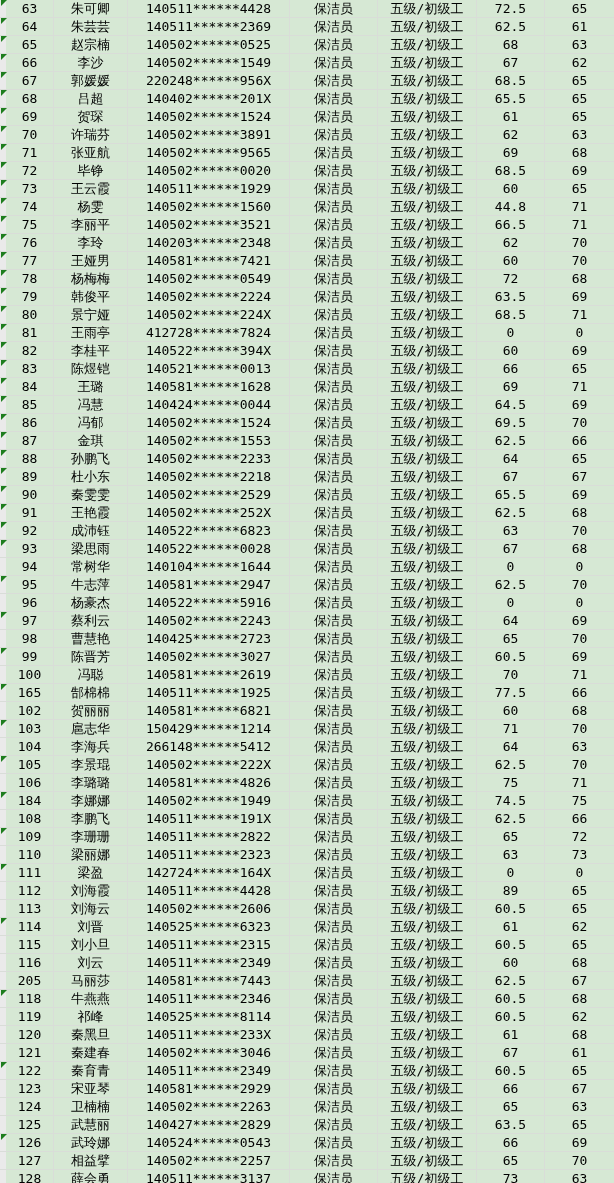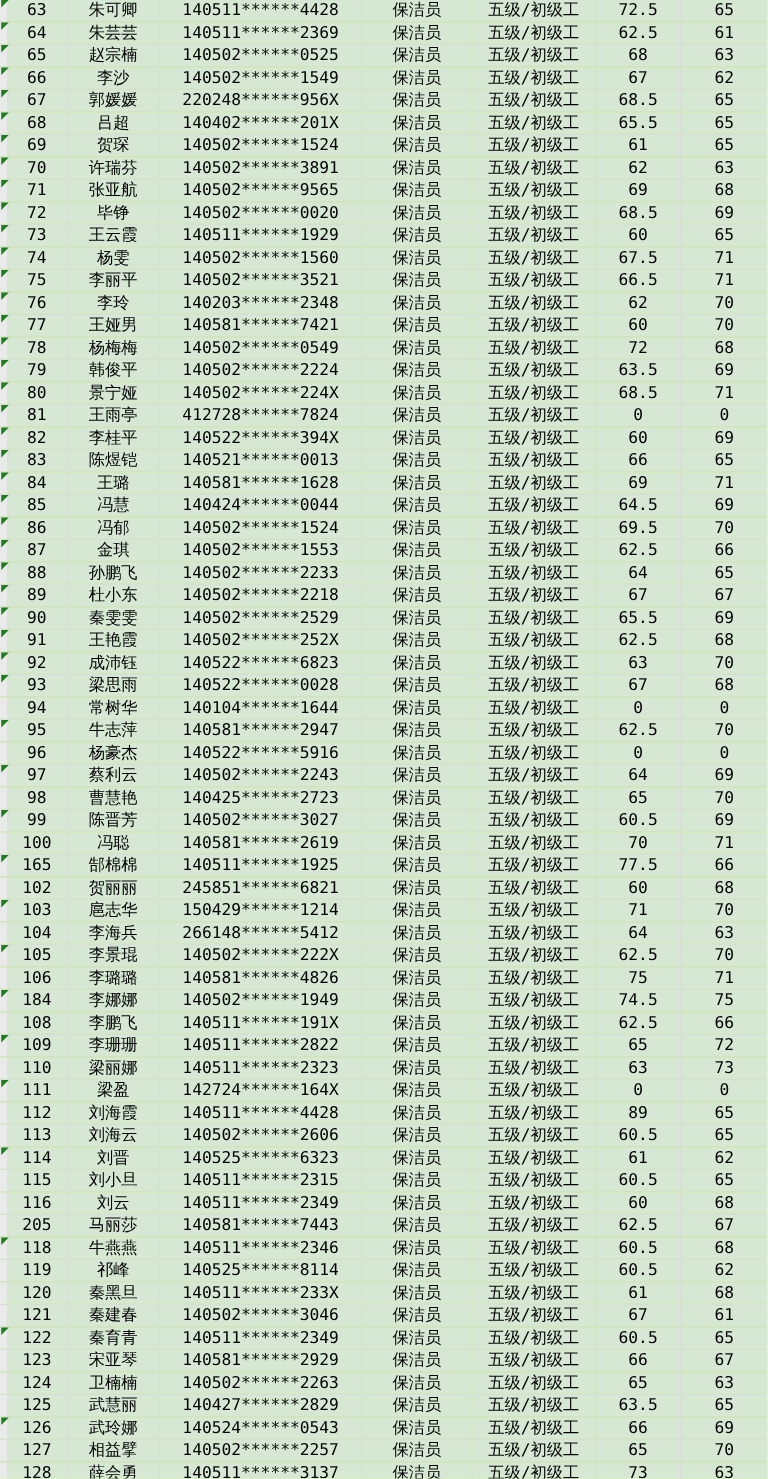--- a/index.html
+++ b/index.html
@@ -1,21 +1,21 @@
 <!DOCTYPE html>
 <html><head>
 <meta charset="utf-8">
 <style>
   html, body { margin: 0; padding: 0; background: #ffffff; }
   .sheet {
     position: relative;
     width: 614px;
     height: 1183px;
     overflow: hidden;
-    background: #bef264;
+    background: #404040;
     font-family: "DejaVu Sans Mono", "DejaVu Sans", sans-serif;
     color: #000000;
     cursor: cell;
   }
   .row {
     position: relative;
     display: grid;
     grid-template-columns: 6px 48px 74px 162px 88px 99px 68px 69px;
     height: 17px;
     border-bottom: 1px solid #d9ddd8;
@@ -172,21 +172,21 @@
     <div class="cell">65</div>
   </div>
       <div class="row">
     <span class="tri"></span>
     <div class="cell strip"></div>
     <div class="cell bordered">74</div>
     <div class="cell bordered cjk">杨雯</div>
     <div class="cell bordered">140502******1560</div>
     <div class="cell bordered cjk">保洁员</div>
     <div class="cell bordered cjk">五级/初级工</div>
-    <div class="cell bordered">67.5</div>
+    <div class="cell bordered">44.8</div>
     <div class="cell">71</div>
   </div>
       <div class="row">
     <span class="tri"></span>
     <div class="cell strip"></div>
     <div class="cell bordered">75</div>
     <div class="cell bordered cjk">李丽平</div>
     <div class="cell bordered">140502******3521</div>
     <div class="cell bordered cjk">保洁员</div>
     <div class="cell bordered cjk">五级/初级工</div>
@@ -477,21 +477,21 @@
     <div class="cell bordered cjk">保洁员</div>
     <div class="cell bordered cjk">五级/初级工</div>
     <div class="cell bordered">77.5</div>
     <div class="cell">66</div>
   </div>
       <div class="row">
 
     <div class="cell strip"></div>
     <div class="cell bordered">102</div>
     <div class="cell bordered cjk">贺丽丽</div>
-    <div class="cell bordered">245851******6821</div>
+    <div class="cell bordered">140581******6821</div>
     <div class="cell bordered cjk">保洁员</div>
     <div class="cell bordered cjk">五级/初级工</div>
     <div class="cell bordered">60</div>
     <div class="cell">68</div>
   </div>
       <div class="row">
     <span class="tri"></span>
     <div class="cell strip"></div>
     <div class="cell bordered">103</div>
     <div class="cell bordered cjk">扈志华</div>

